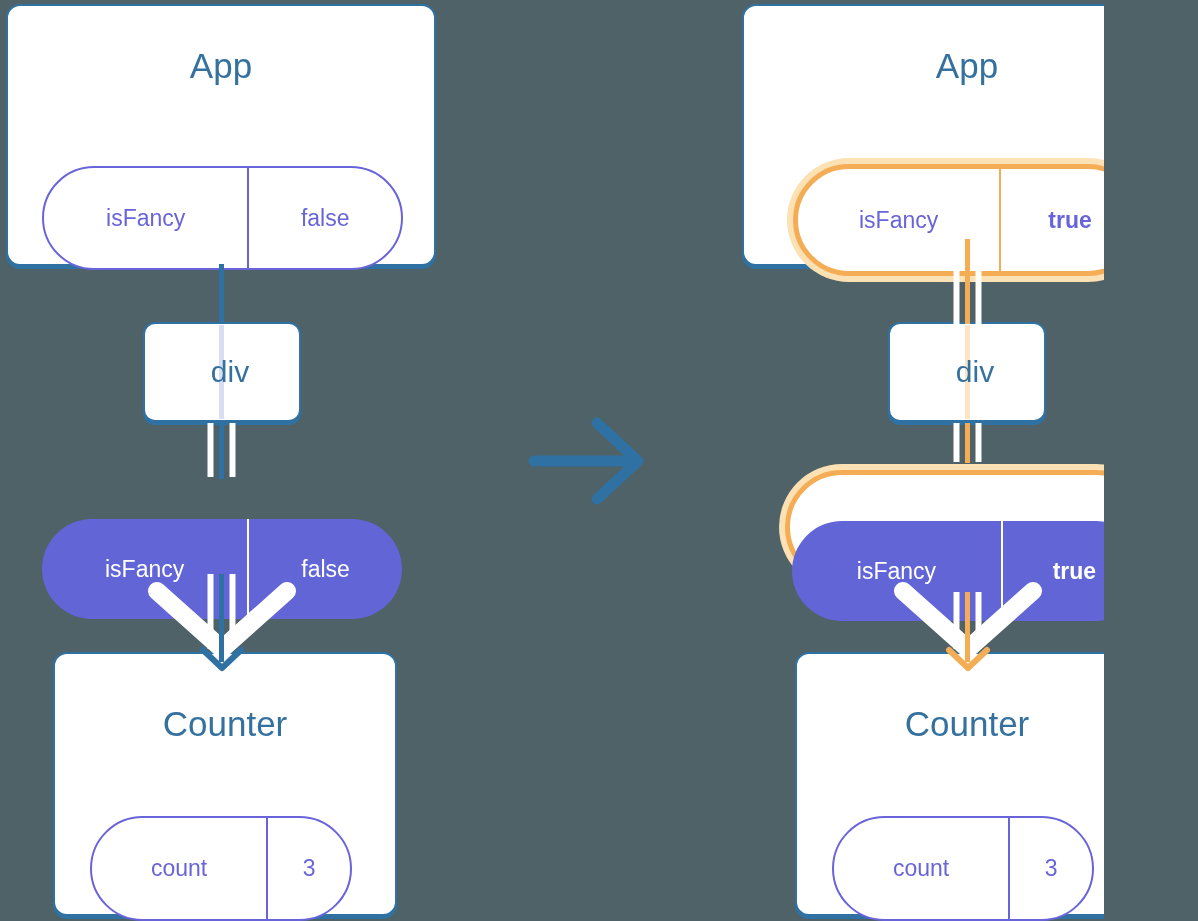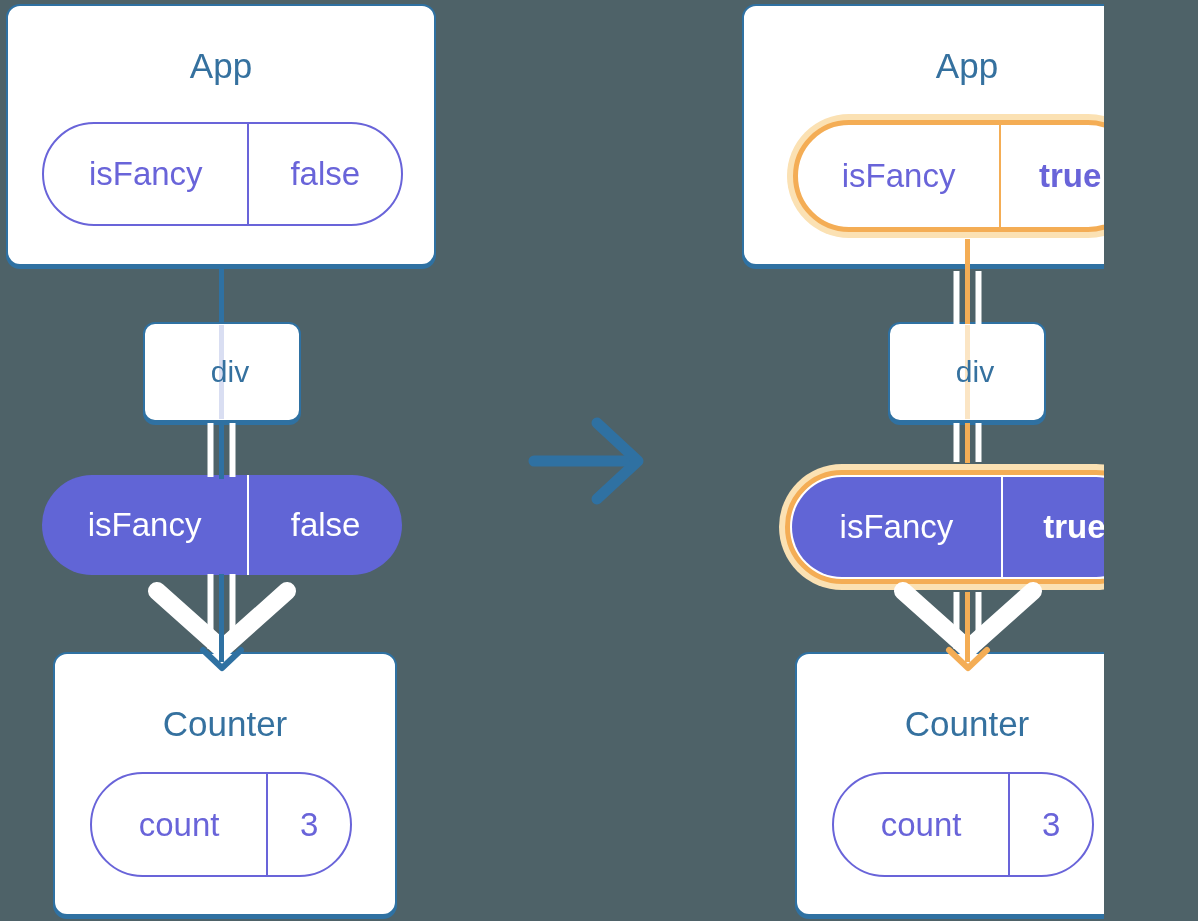--- a/index.html
+++ b/index.html
@@ -41,22 +41,23 @@
     justify-content: center;
   }
   .comp-title.big { font-size: 35px; }
   .comp-title.small { font-size: 30px; margin-left: 8px; }
 
   .pill {
     position: absolute;
     display: flex;
     border-radius: 999px;
     z-index: 4;
-    font-size: 33px;
+    font-size: 23px;
     overflow: hidden;
+    margin-top: 44px;
   }
   .pill .cell {
     display: flex;
     align-items: center;
     justify-content: center;
   }
   .pill .cell.value { border-left: 2px solid; }
   .pill .cell.em { font-weight: bold; }
 
   

